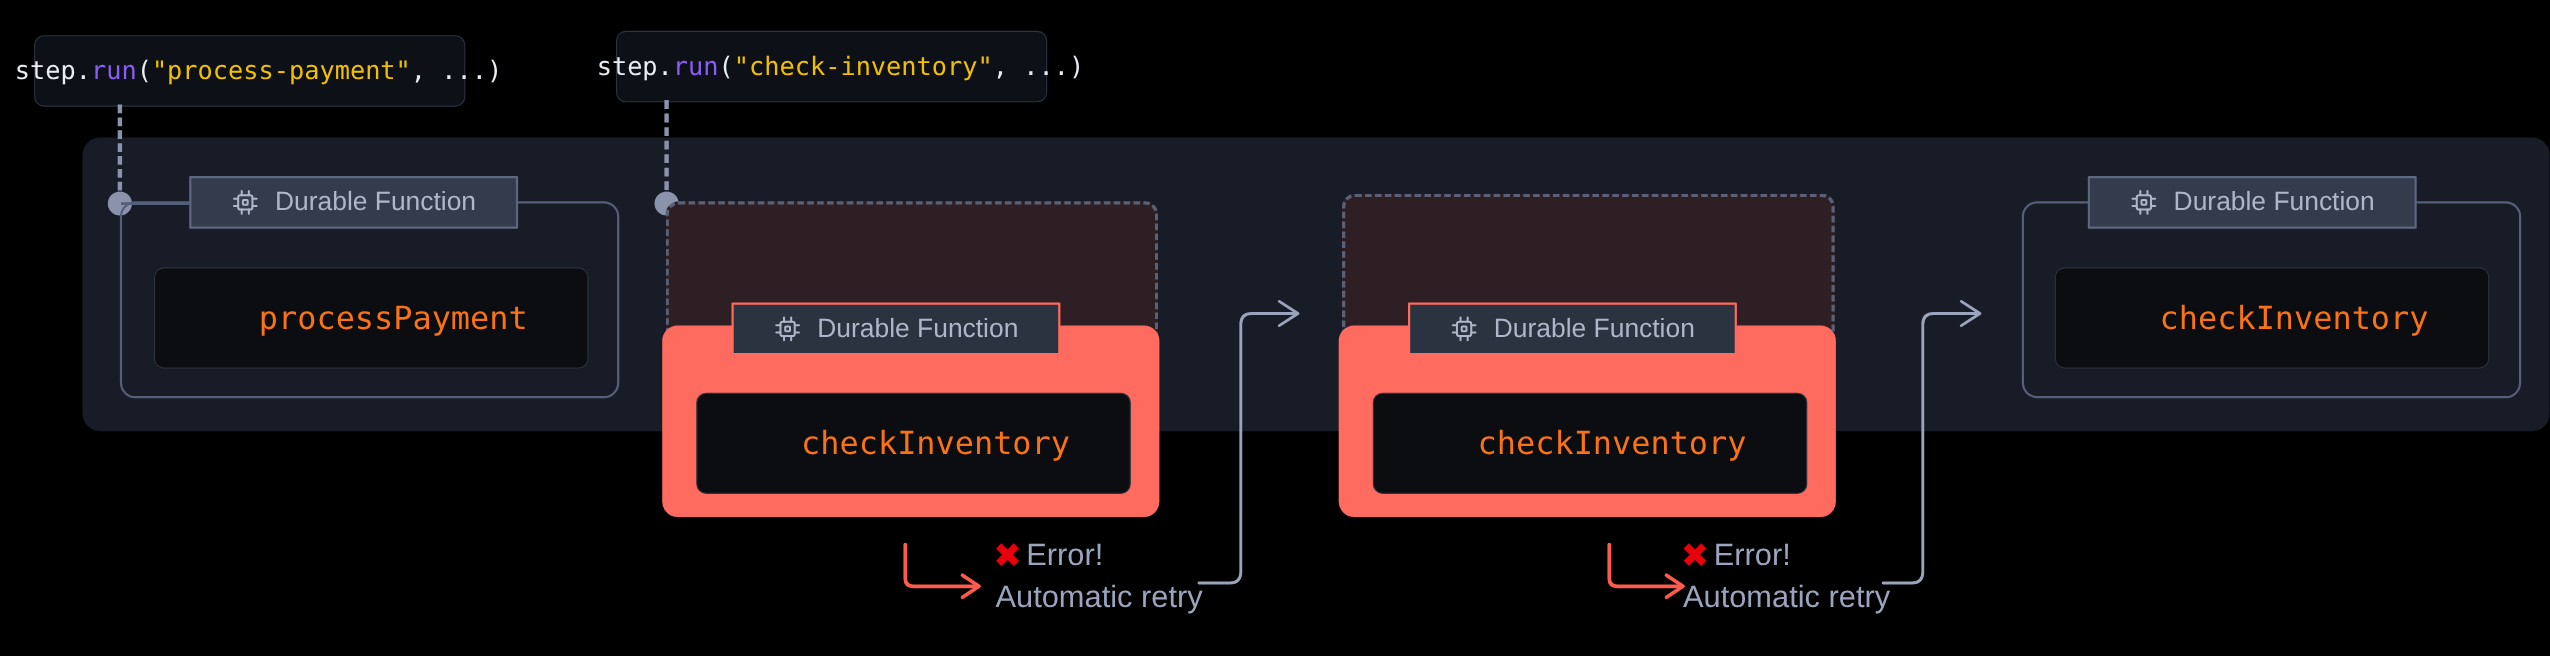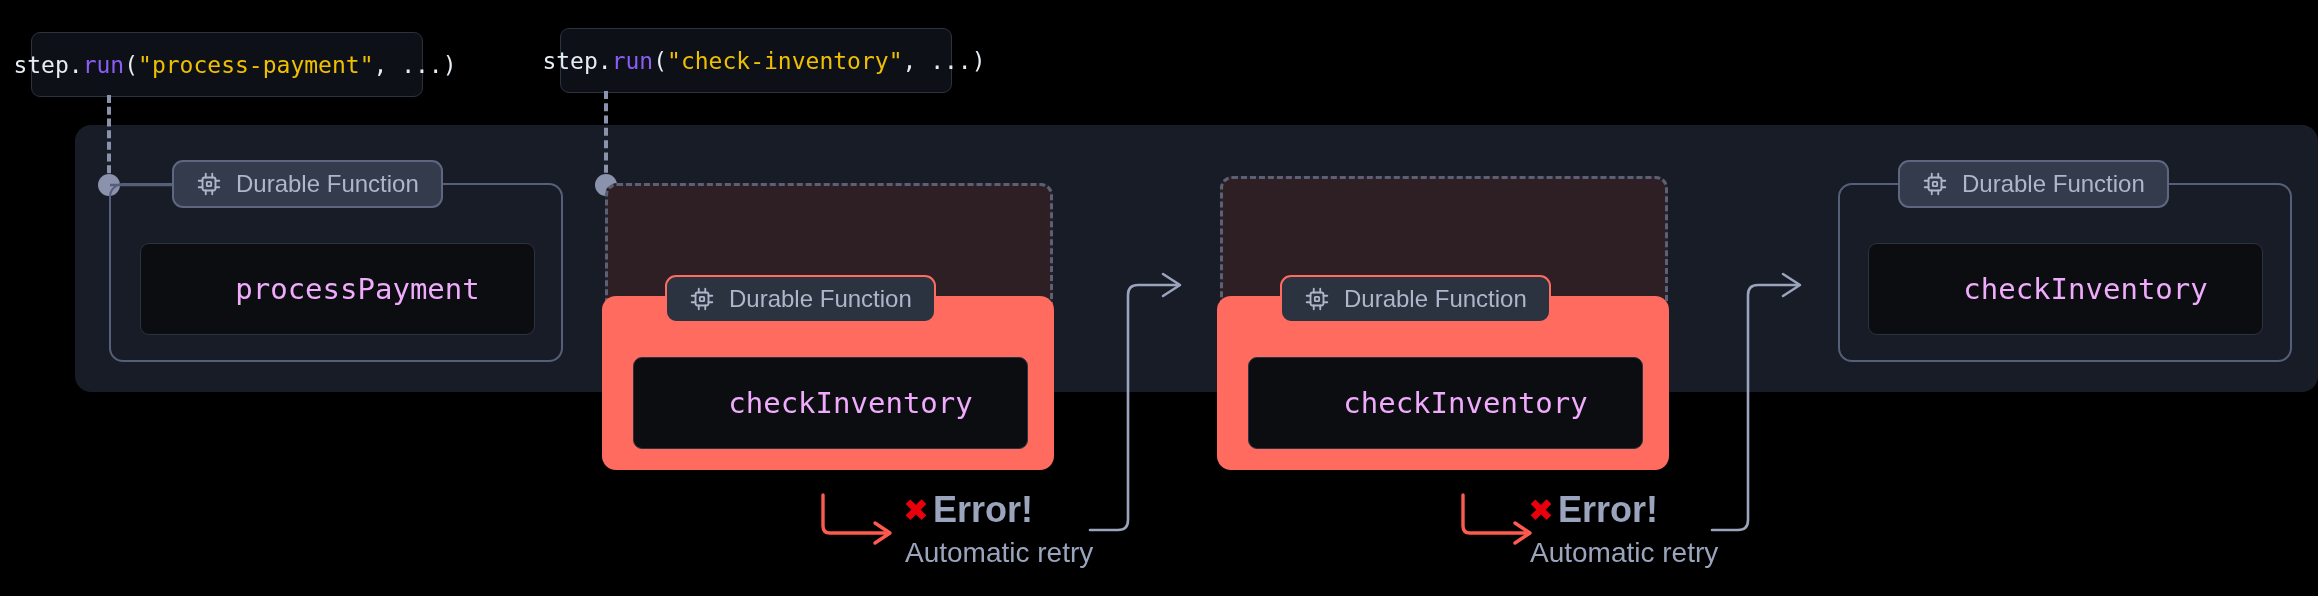--- a/index.html
+++ b/index.html
@@ -70,22 +70,22 @@
     border-radius: 14px;
     background: transparent;
   }
   .badge {
     position: absolute;
     display: flex;
     align-items: center;
     gap: 14px;
     background: #343b4d;
     border: 2.5px solid #5d6780;
-    border-radius: 11px;
-    padding: 0 22px;
+    border-radius: 1px;
+    padding: 0 36px;
     height: 48px;
     box-sizing: border-box;
     z-index: 6;
   }
   .badge.err {
     background: #2b3240;
     border-color: #ff6b5e;
   }
   .badge-label {
     color: #aeb6c9;
@@ -104,21 +104,21 @@
     position: absolute;
     background: #0b0d11;
     border: 1.5px solid #2b3240;
     border-radius: 9px;
     display: flex;
     align-items: center;
     justify-content: center;
     z-index: 5;
   }
   .code-box .fname {
-    color: #f0abfc;
+    color: #f97316;
     font-family: "DejaVu Sans Mono", "Liberation Mono", monospace;
     font-size: 29px;
     white-space: nowrap;
     margin-left: 40px;
   }
 
   
   .dashed-backdrop {
     position: absolute;
     background: #2e1f25;
@@ -147,24 +147,23 @@
   }
   .x-mark {
     color: #e8000d;
     font-size: 31px;
     font-weight: bold;
     line-height: 1;
     font-family: "DejaVu Sans", sans-serif;
   }
   .err-text {
     color: #9aa4bc;
-    font-size: 36px;
+    font-size: 28px;
     font-family: "Liberation Sans", sans-serif;
     white-space: nowrap;
-    font-weight: bold;
   }
   .retry-text {
     color: #9aa4bc;
     font-size: 28px;
     font-family: "Liberation Sans", sans-serif;
     white-space: nowrap;
     margin-top: 6px;
     margin-left: 2px;
   }
   svg.wire { position: absolute; overflow: visible; z-index: 7; }

